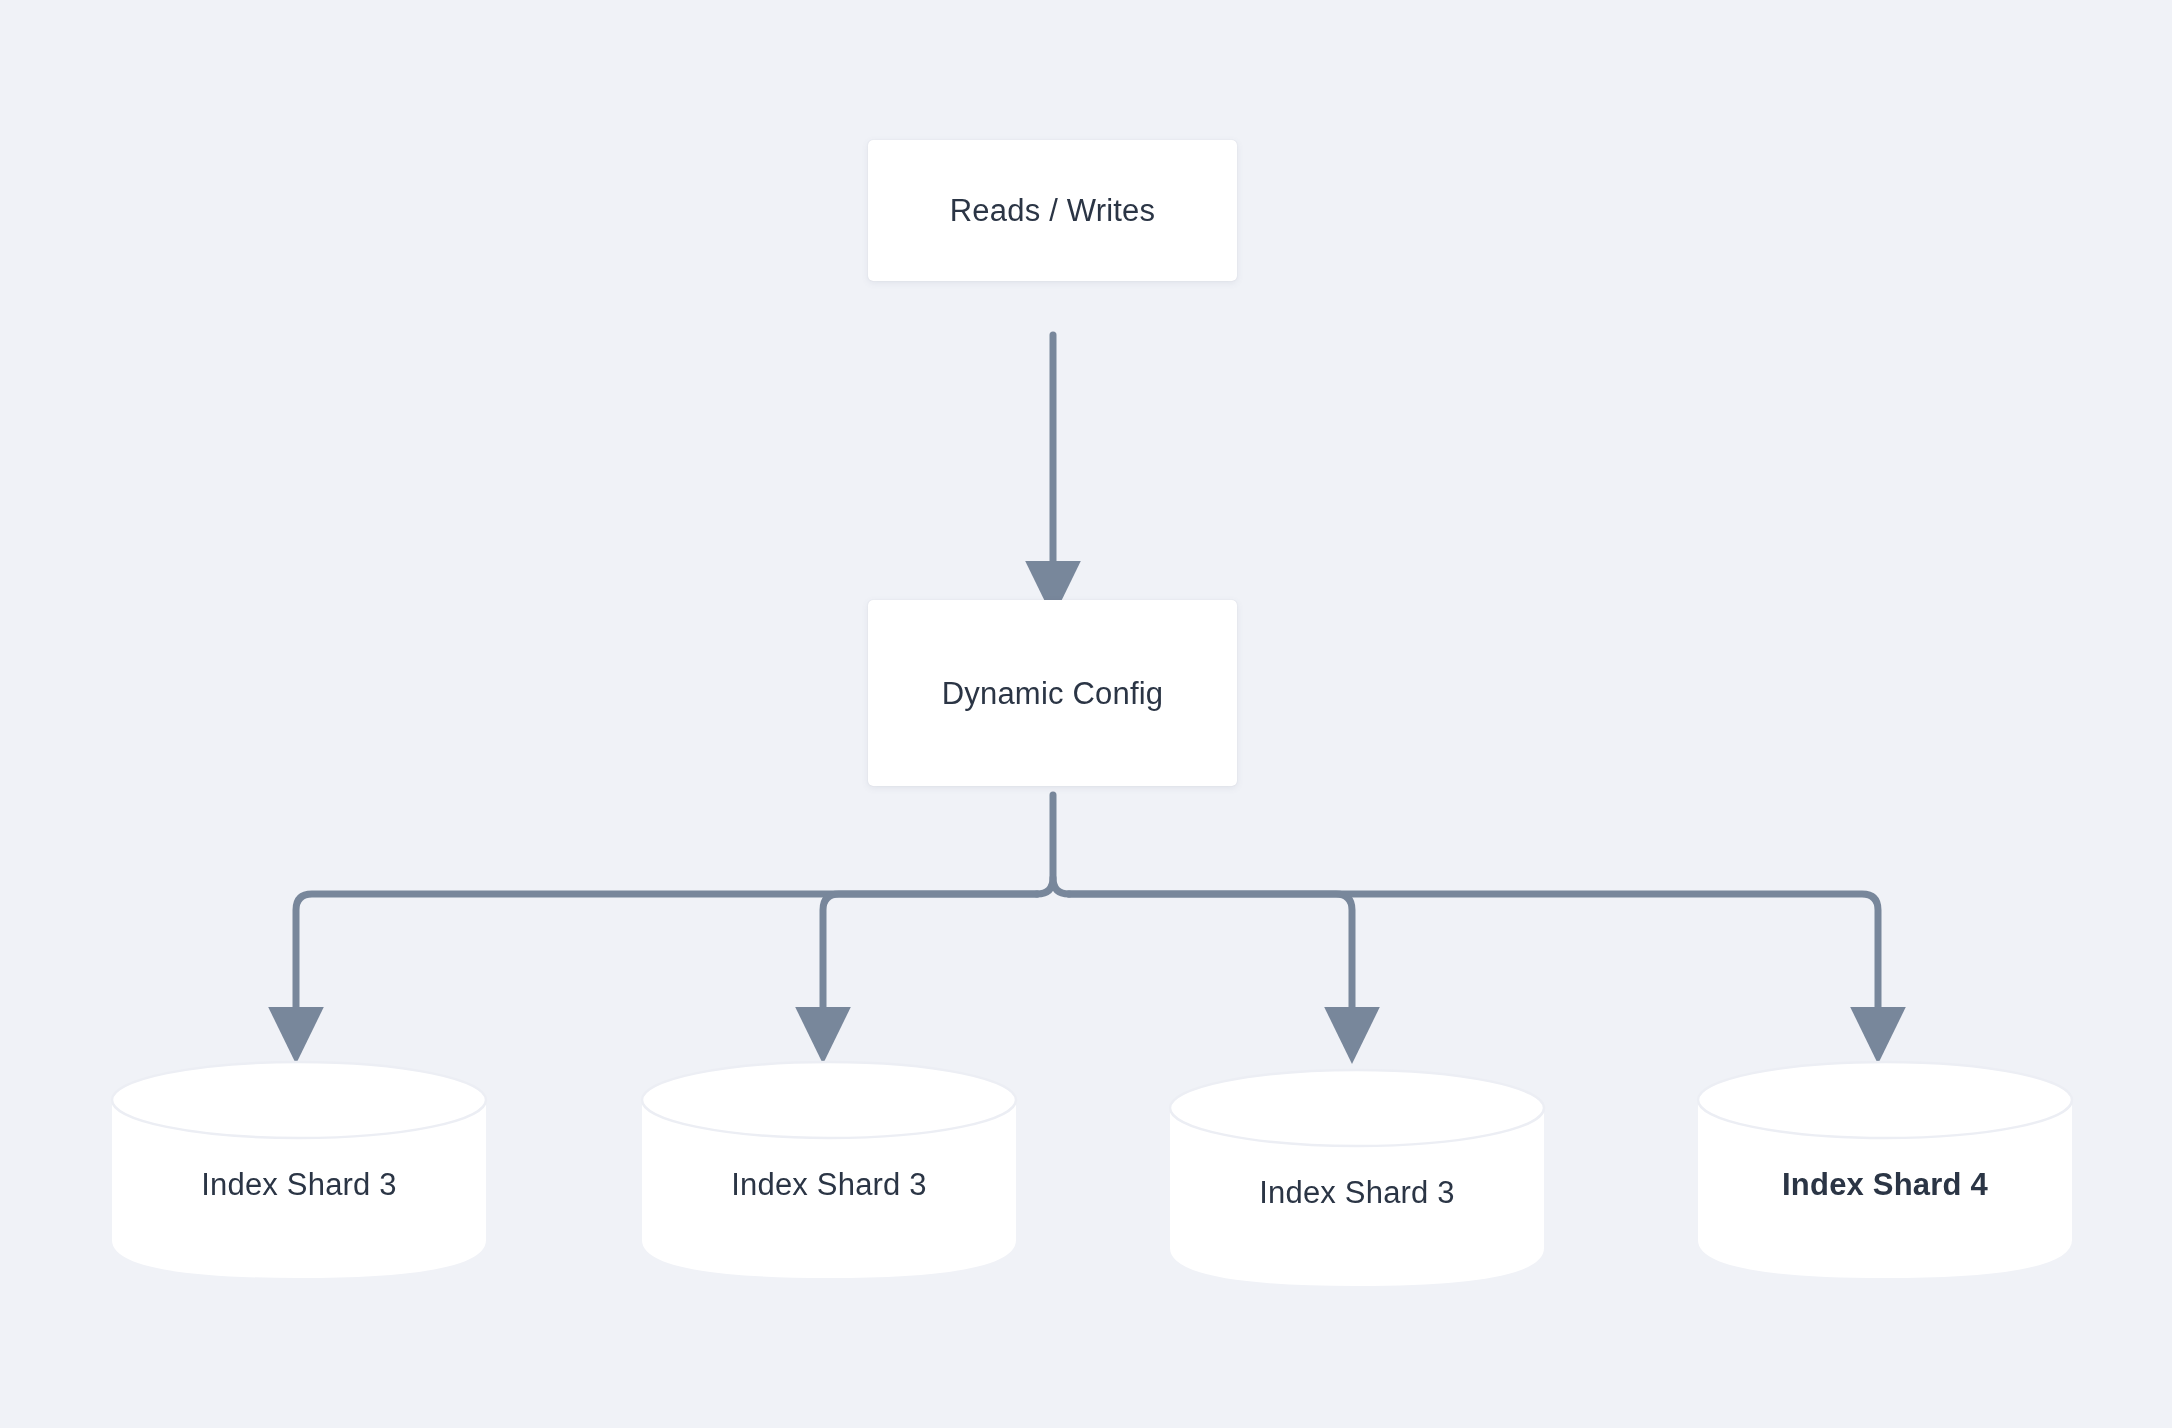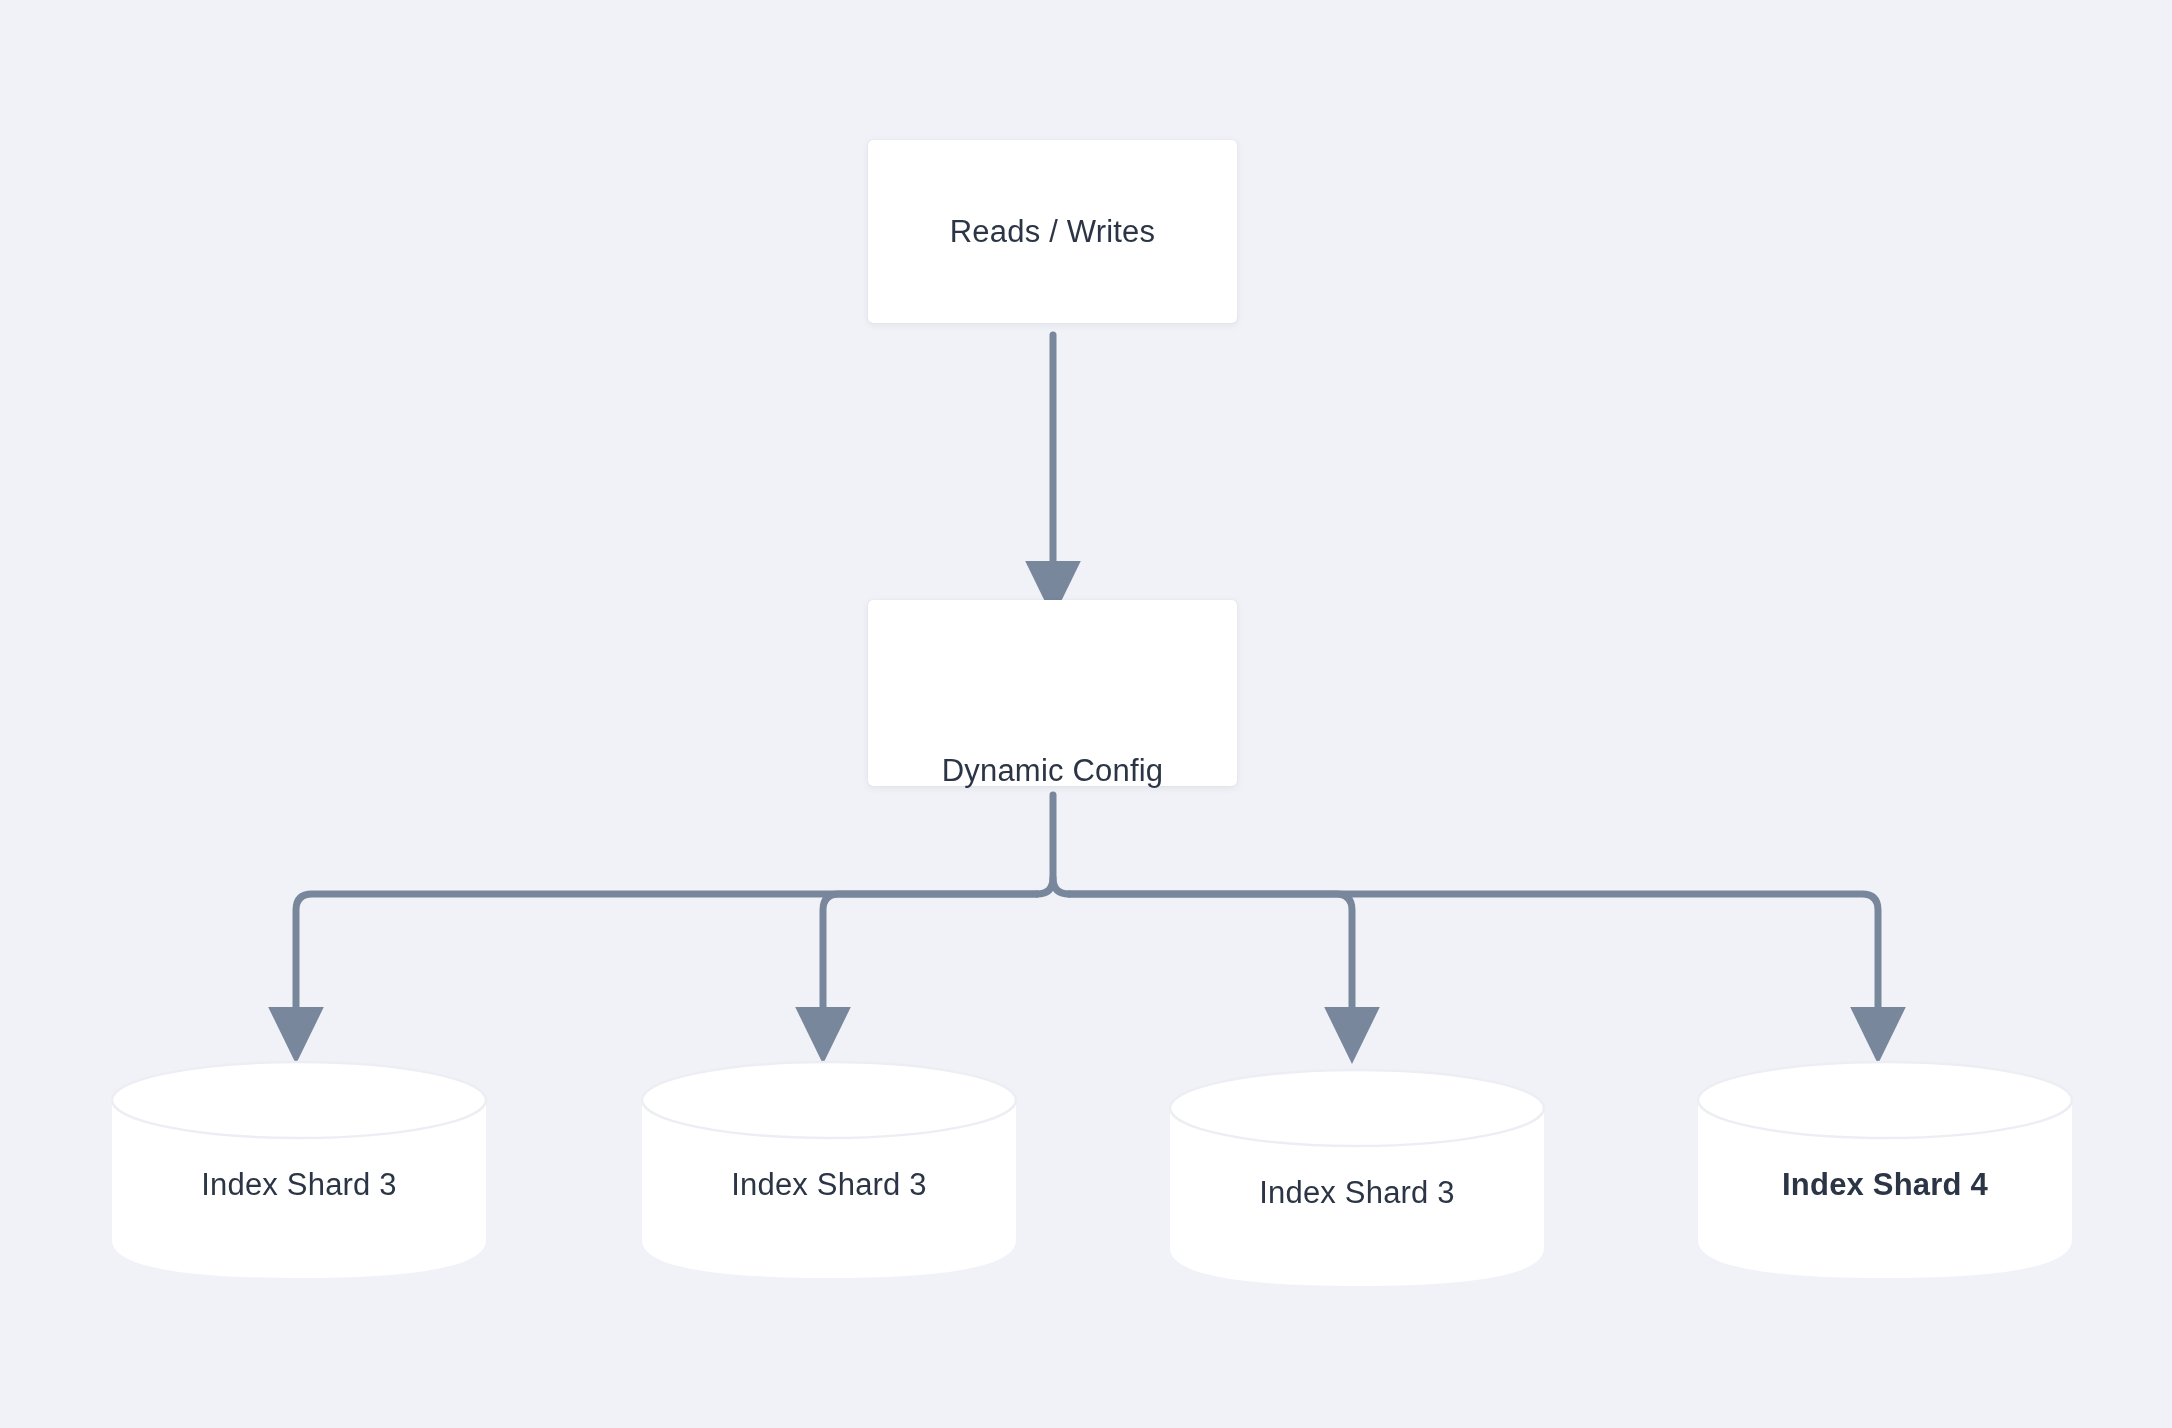--- a/index.html
+++ b/index.html
@@ -91,25 +91,25 @@
 
     <path d="M1037,894 L312,894 Q296,894 296,910 L296,1022" fill="none" stroke="#78879b" stroke-width="7" stroke-linecap="round" stroke-linejoin="round" marker-end="url(#arrowhead)"></path>
 
     <path d="M1037,894 L839,894 Q823,894 823,910 L823,1022" fill="none" stroke="#78879b" stroke-width="7" stroke-linecap="round" stroke-linejoin="round" marker-end="url(#arrowhead)"></path>
 
     <path d="M1069,894 L1336,894 Q1352,894 1352,910 L1352,1022" fill="none" stroke="#78879b" stroke-width="7" stroke-linecap="round" stroke-linejoin="round" marker-end="url(#arrowhead)"></path>
 
     <path d="M1069,894 L1862,894 Q1878,894 1878,910 L1878,1022" fill="none" stroke="#78879b" stroke-width="7" stroke-linecap="round" stroke-linejoin="round" marker-end="url(#arrowhead)"></path>
   </svg>
 
-  <div class="node-box" style="left:868px; top:140px; width:369px; height:183px;">
+  <div class="node-box" style="left:868px; top:140px; width:369px; height:141px;">
     <span class="node-box-label">Reads / Writes</span>
   </div>
 
-  <div class="node-box" style="left:868px; top:600px; width:369px; height:186px;align-items:flex-end;">
+  <div class="node-box" style="left:868px; top:600px; width:369px; height:186px;">
     <span class="node-box-label">Dynamic Config</span>
   </div>
 
   <div class="cylinder" style="left:110px; top:1060px;">
     <svg class="cyl-svg" viewBox="0 0 378 220" xmlns="http://www.w3.org/2000/svg">
       <path d="M2,40 L2,180 Q2,218 189,218 Q376,218 376,180 L376,40 Z" fill="#ffffff"></path>
       <ellipse cx="189" cy="40" rx="187" ry="38" fill="#ffffff"></ellipse>
       <ellipse cx="189" cy="40" rx="187" ry="38" fill="none" stroke="#eceef4" stroke-width="2.5"></ellipse>
     </svg>
     <div class="cyl-label">Index Shard 3</div>

